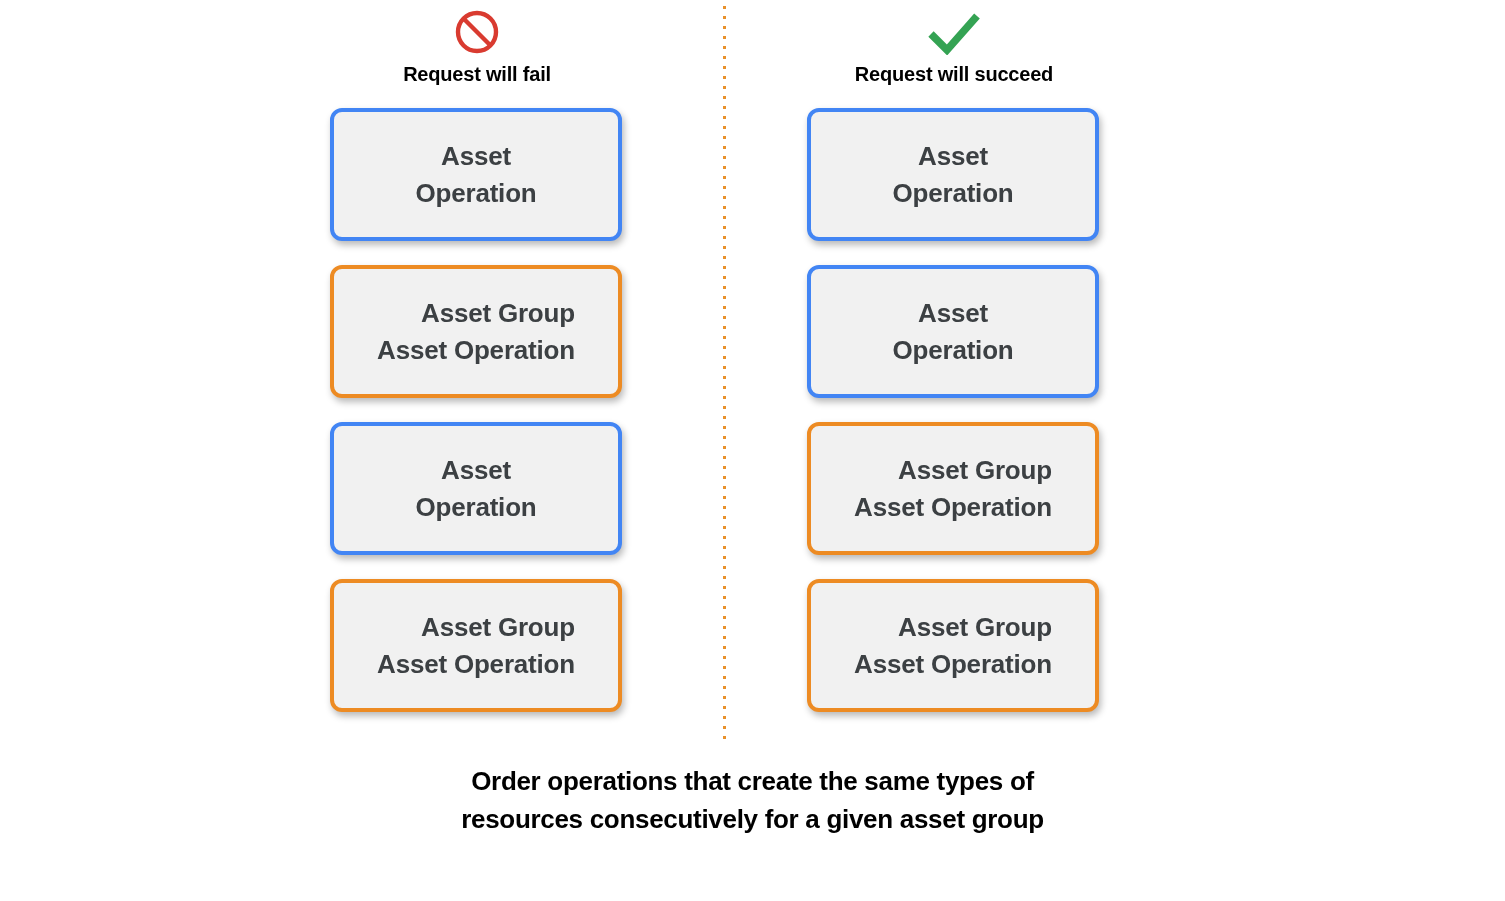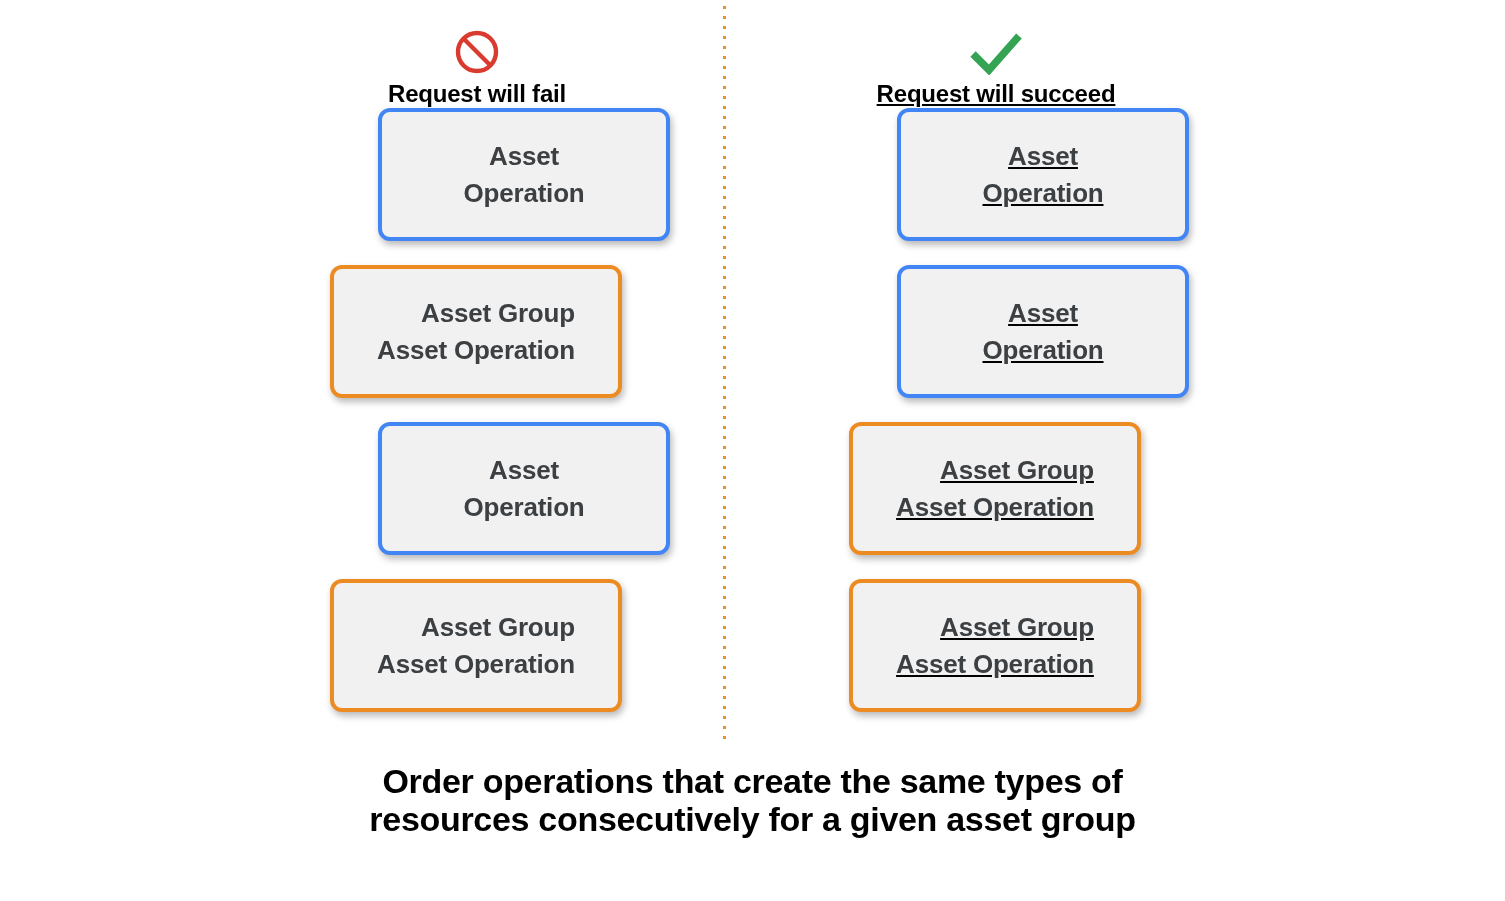--- a/index.html
+++ b/index.html
@@ -40,45 +40,45 @@
     background-repeat: repeat-y;
   }
 
   
   .column {
     position: absolute;
     top: 0;
     width: 294px;
   }
   .column.left  { left: 330px; }
-  .column.right { left: 849px; text-decoration: underline; }
+  .column.right { left: 807px; }
 
   
   .col-header {
     height: 108px;
     display: flex;
     flex-direction: column;
     align-items: center;
     justify-content: flex-end;
   }
   .status-icon {
     height: 52px;
     display: flex;
     align-items: center;
     justify-content: center;
     margin-bottom: 2px;
   }
   .col-title {
-    font-size: 24px;
+    font-size: 20px;
     font-weight: bold;
     color: #000000;
     letter-spacing: -0.2px;
     line-height: 28px;
     white-space: nowrap;
-    padding-bottom: 0;
+    padding-bottom: 20px;
   }
 
   
   .card-stack {
     display: flex;
     flex-direction: column;
     gap: 24px;
   }
   .card {
     box-sizing: border-box;
@@ -87,38 +87,38 @@
     border-radius: 12px;
     border: 4px solid #4285f4;
     background: #f1f1f1;
     display: flex;
     align-items: center;
     justify-content: center;
     text-align: center;
     box-shadow: 2px 4px 7px rgba(0,0,0,0.28);
   }
   .card.kind-orange { border-color: #ed8b23; text-align: right; }
-  .card.kind-blue   { border-color: #4285f4; margin-left: 48px; }
+  .card.kind-blue   { border-color: #4285f4; }
   .card-label {
     font-size: 26px;
     font-weight: bold;
     color: #3c4043;
     line-height: 37px;
     letter-spacing: -0.2px;
     white-space: pre-line;
   }
 
   
   .caption {
     position: absolute;
     left: 0;
     top: 762px;
     width: 1505px;
     text-align: center;
-    font-size: 34px;
+    font-size: 26px;
     font-weight: bold;
     color: #000000;
     line-height: 38px;
     letter-spacing: -0.3px;
     white-space: pre-line;
   }
 </style>
 </head>
 <body>
 

